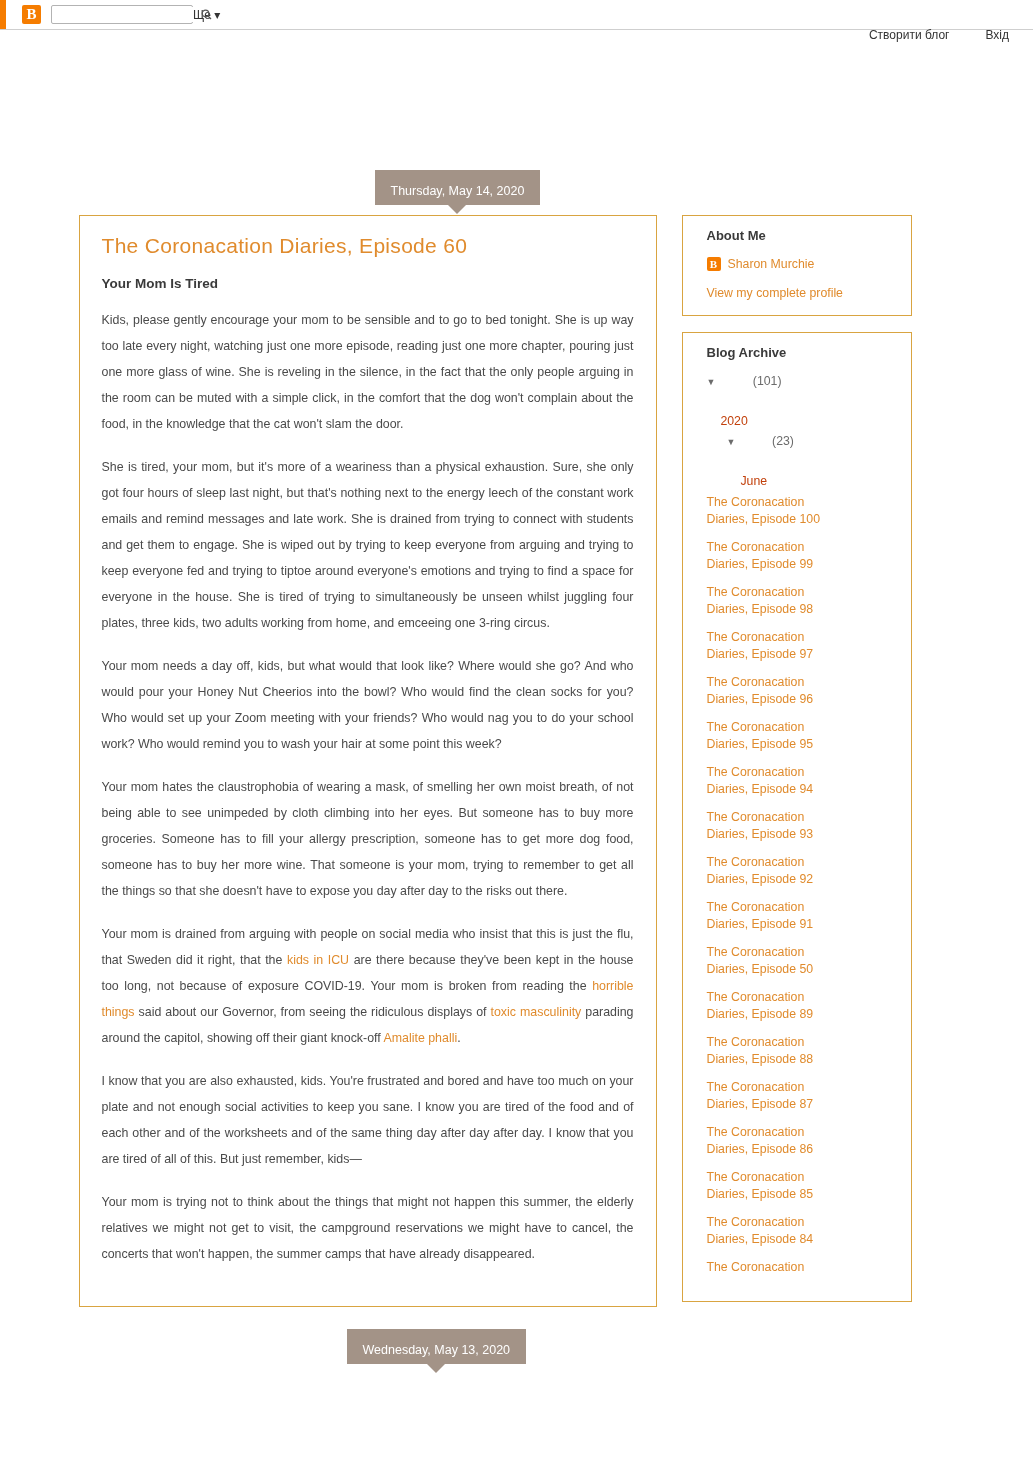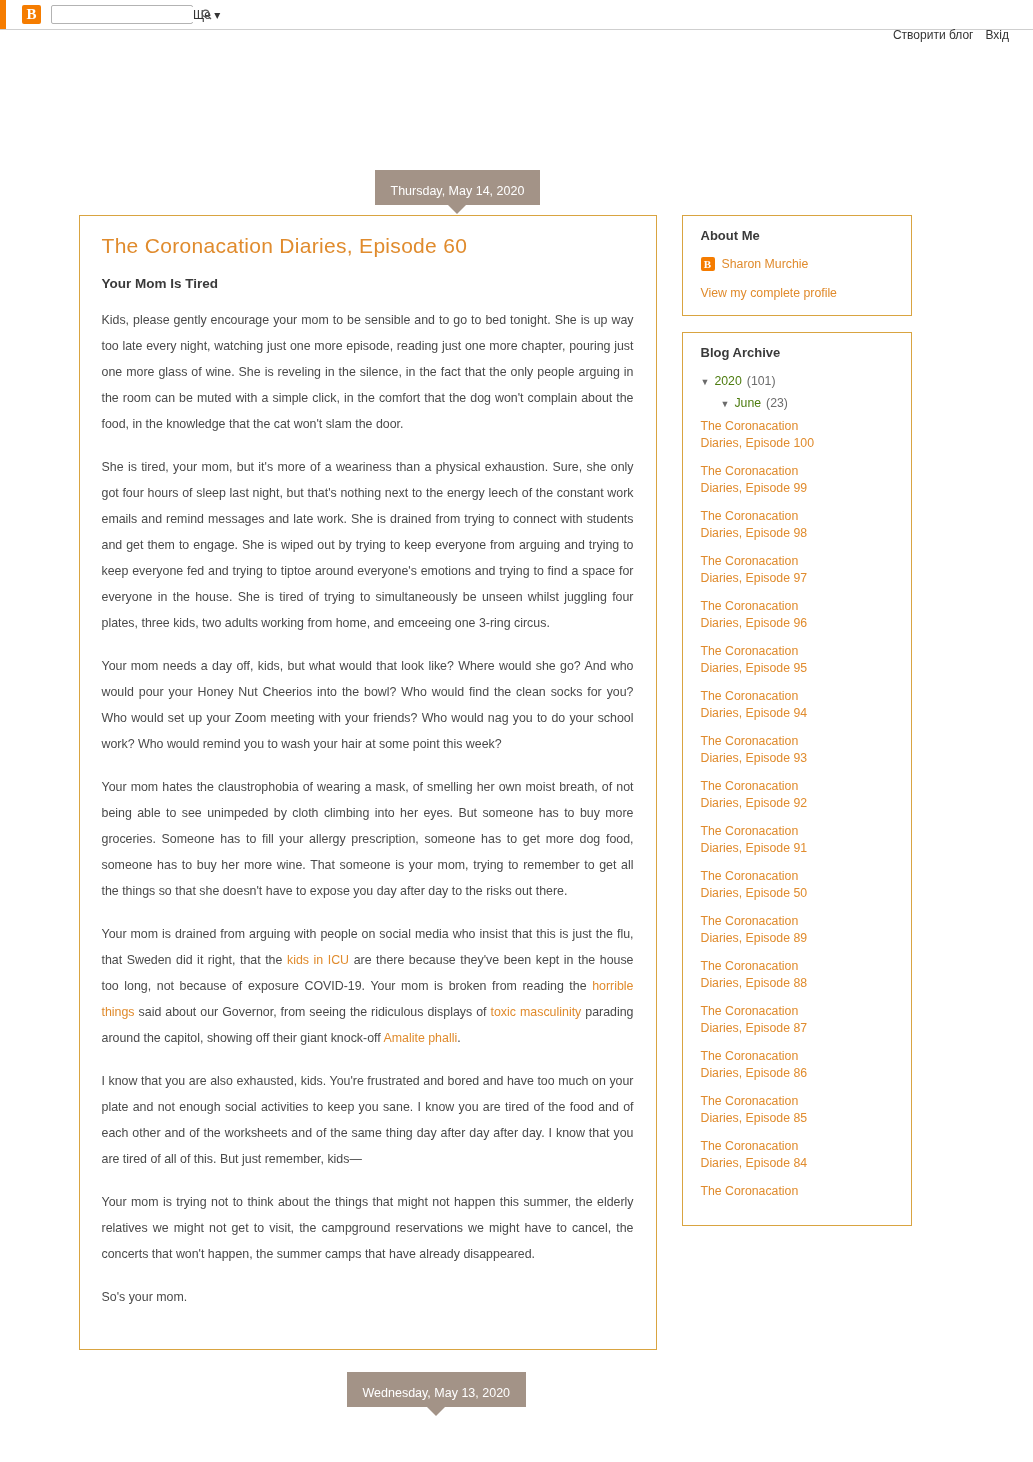--- a/index.html
+++ b/index.html
@@ -61,21 +61,21 @@
   .mag svg { display:block; }
   .nav-more {
     font-size: 12px;
     color: #333;
     cursor: pointer;
   }
   .nav-right {
     margin-left: auto;
     display: flex;
     align-items: center;
-    gap: 12px;
+    gap: 36px;
     padding-right: 10px;
     margin-top: 40px;
   }
   .nav-right a {
     font-size: 12px;
     color: #333;
     text-decoration: none;
   }
 
   
@@ -219,21 +219,21 @@
     font-size: 12px;
     color: #7a7a7a;
   }
   .post-footer a { color: #e08b2d; text-decoration: none; }
   .post-footer .sep { display: inline-block; width: 28px; }
 
   
   .widget {
     border: 1px solid #d9a441;
     background: #fff;
-    padding: 12px 14px 14px 18px;
+    padding: 12px 14px 14px 24px;
     margin-bottom: 16px;
   }
   .widget h3 {
     margin: 0 0 14px 0;
     font-size: 13px;
     color: #3a3a3a;
   }
   .profile-row {
     display: flex; align-items: center; gap: 7px; margin-bottom: 12px;
   }
@@ -251,21 +251,21 @@
     display: flex; align-items: flex-start; gap: 5px;
     font-size: 12.3px; margin-bottom: 6px;
   }
   .archive-month {
     display: flex; align-items: flex-start; gap: 5px;
     font-size: 12.3px; margin-left: 20px; margin-bottom: 6px;
   }
   .tri {
     font-size: 9px; color: #6b6b6b; line-height: 16px;
   }
-  .archive-year a, .archive-month a { color: #4d7c0f; text-decoration: none; }
+  .archive-year a, .archive-month a { color: #c2410c; text-decoration: none; margin-top: 40px; }
   .cnt { color: #6b6b6b; }
   .post-links { }
   .post-links a {
     display: block;
     color: #e08b2d;
     text-decoration: none;
     font-size: 12.3px;
     line-height: 17px;
     margin-bottom: 11px;
     max-width: 130px;
@@ -309,21 +309,20 @@
 
 
           <p>She is tired, your mom, but it's more of a weariness than a physical exhaustion. Sure, she only got four hours of sleep last night, but that's nothing next to the energy leech of the constant work emails and remind messages and late work. She is drained from trying to connect with students and get them to engage. She is wiped out by trying to keep everyone from arguing and trying to keep everyone fed and trying to tiptoe around everyone's emotions and trying to find a space for everyone in the house. She is tired of trying to simultaneously be unseen whilst juggling four plates, three kids, two adults working from home, and emceeing one 3-ring circus.</p>
           <p>Your mom needs a day off, kids, but what would that look like? Where would she go? And who would pour your Honey Nut Cheerios into the bowl? Who would find the clean socks for you? Who would set up your Zoom meeting with your friends? Who would nag you to do your school work? Who would remind you to wash your hair at some point this week?</p>
           <p>Your mom hates the claustrophobia of wearing a mask, of smelling her own moist breath, of not being able to see unimpeded by cloth climbing into her eyes. But someone has to buy more groceries. Someone has to fill your allergy prescription, someone has to get more dog food, someone has to buy her more wine. That someone is your mom, trying to remember to get all the things so that she doesn't have to expose you day after day to the risks out there.</p>
 
           <p><span>Your mom is drained from arguing with people on social media who insist that this is just the flu, that Sweden did it right, that the </span><a href="#">kids in ICU</a><span> are there because they've been kept in the house too long, not because of  exposure COVID-19. Your mom is broken from reading the </span><a href="#">horrible things</a><span> said about our Governor, from seeing the ridiculous displays of </span><a href="#">toxic masculinity</a><span> parading around the capitol, showing off their giant knock-off </span><a href="#">Amalite phalli</a><span>.</span></p>
 
           <p>I know that you are also exhausted, kids. You're frustrated and bored and have too much on your plate and not enough social activities to keep you sane. I know you are tired of the food and of each other and of the worksheets and of the same thing day after day after day. I know that you are tired of all of this. But just remember, kids—</p>
           <p>Your mom is trying not to think about the things that might not happen this summer, the elderly relatives we might not get to visit, the campground reservations we might have to cancel, the concerts that won't happen, the summer camps that have already disappeared.</p>
-          <p>So's your mom.</p>
 
         </div>
 
         <div class="date-banner second">Wednesday, May 13, 2020</div>
       </div>
 
       <div class="side-col">
         <div class="widget">
           <h3>About Me</h3>
           <div class="profile-row">

